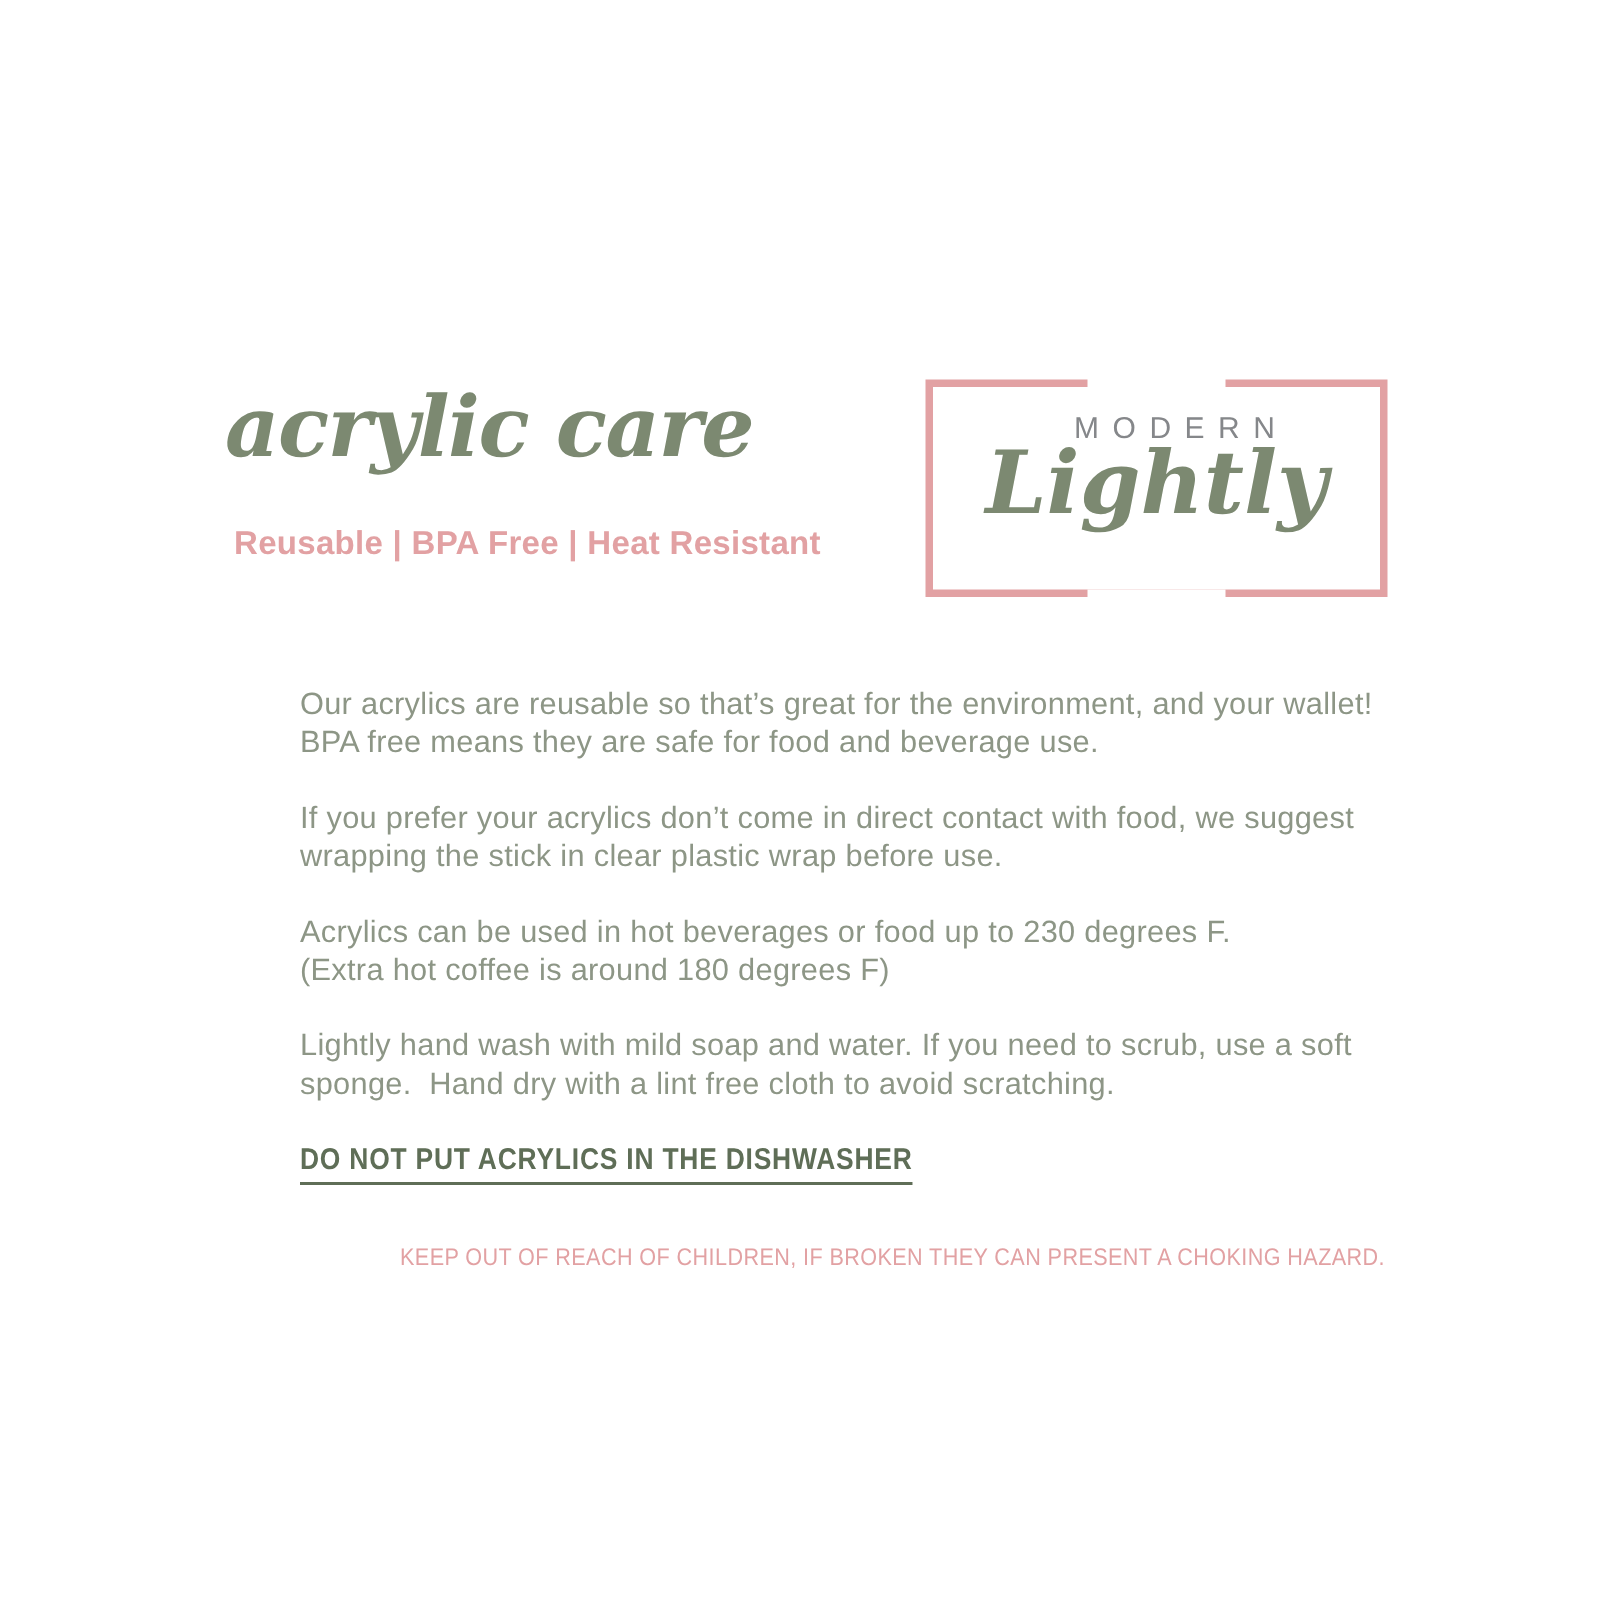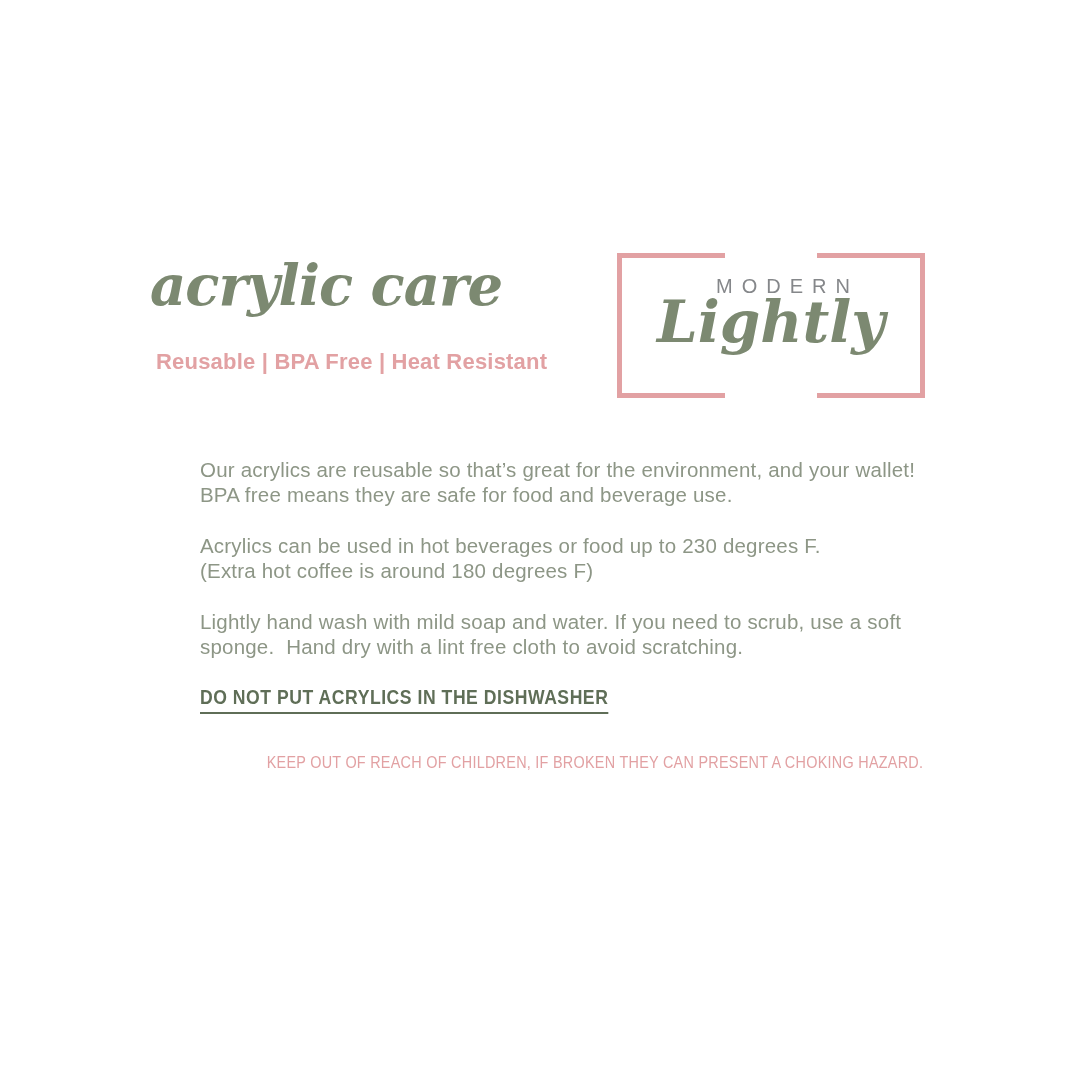--- a/index.html
+++ b/index.html
@@ -143,20 +143,22 @@
   <div class="logo-frame">
     <div class="frame-gap top"></div>
     <div class="frame-gap bottom"></div>
     <div class="logo-word-top">MODERN</div>
     <div class="logo-word-main">Lightly</div>
   </div>
 
   <div class="text-column">
     <p class="body-paragraph">Our acrylics are reusable so that’s great for the environment, and your wallet!
 BPA free means they are safe for food and beverage use.</p>
+    <p class="body-paragraph">If you prefer your acrylics don’t come in direct contact with food, we suggest
+wrapping the stick in clear plastic wrap before use.</p>
     <p class="body-paragraph">Acrylics can be used in hot beverages or food up to 230 degrees F.
 (Extra hot coffee is around 180 degrees F)</p>
     <p class="body-paragraph">Lightly hand wash with mild soap and water. If you need to scrub, use a soft
 sponge. &nbsp;Hand dry with a lint free cloth to avoid scratching.</p>
 
     <span class="dishwasher-warning">DO NOT PUT ACRYLICS IN THE DISHWASHER</span>
 
     <div class="choking-note">KEEP OUT OF REACH OF CHILDREN, IF BROKEN THEY CAN PRESENT A CHOKING HAZARD.</div>
   </div>
 

